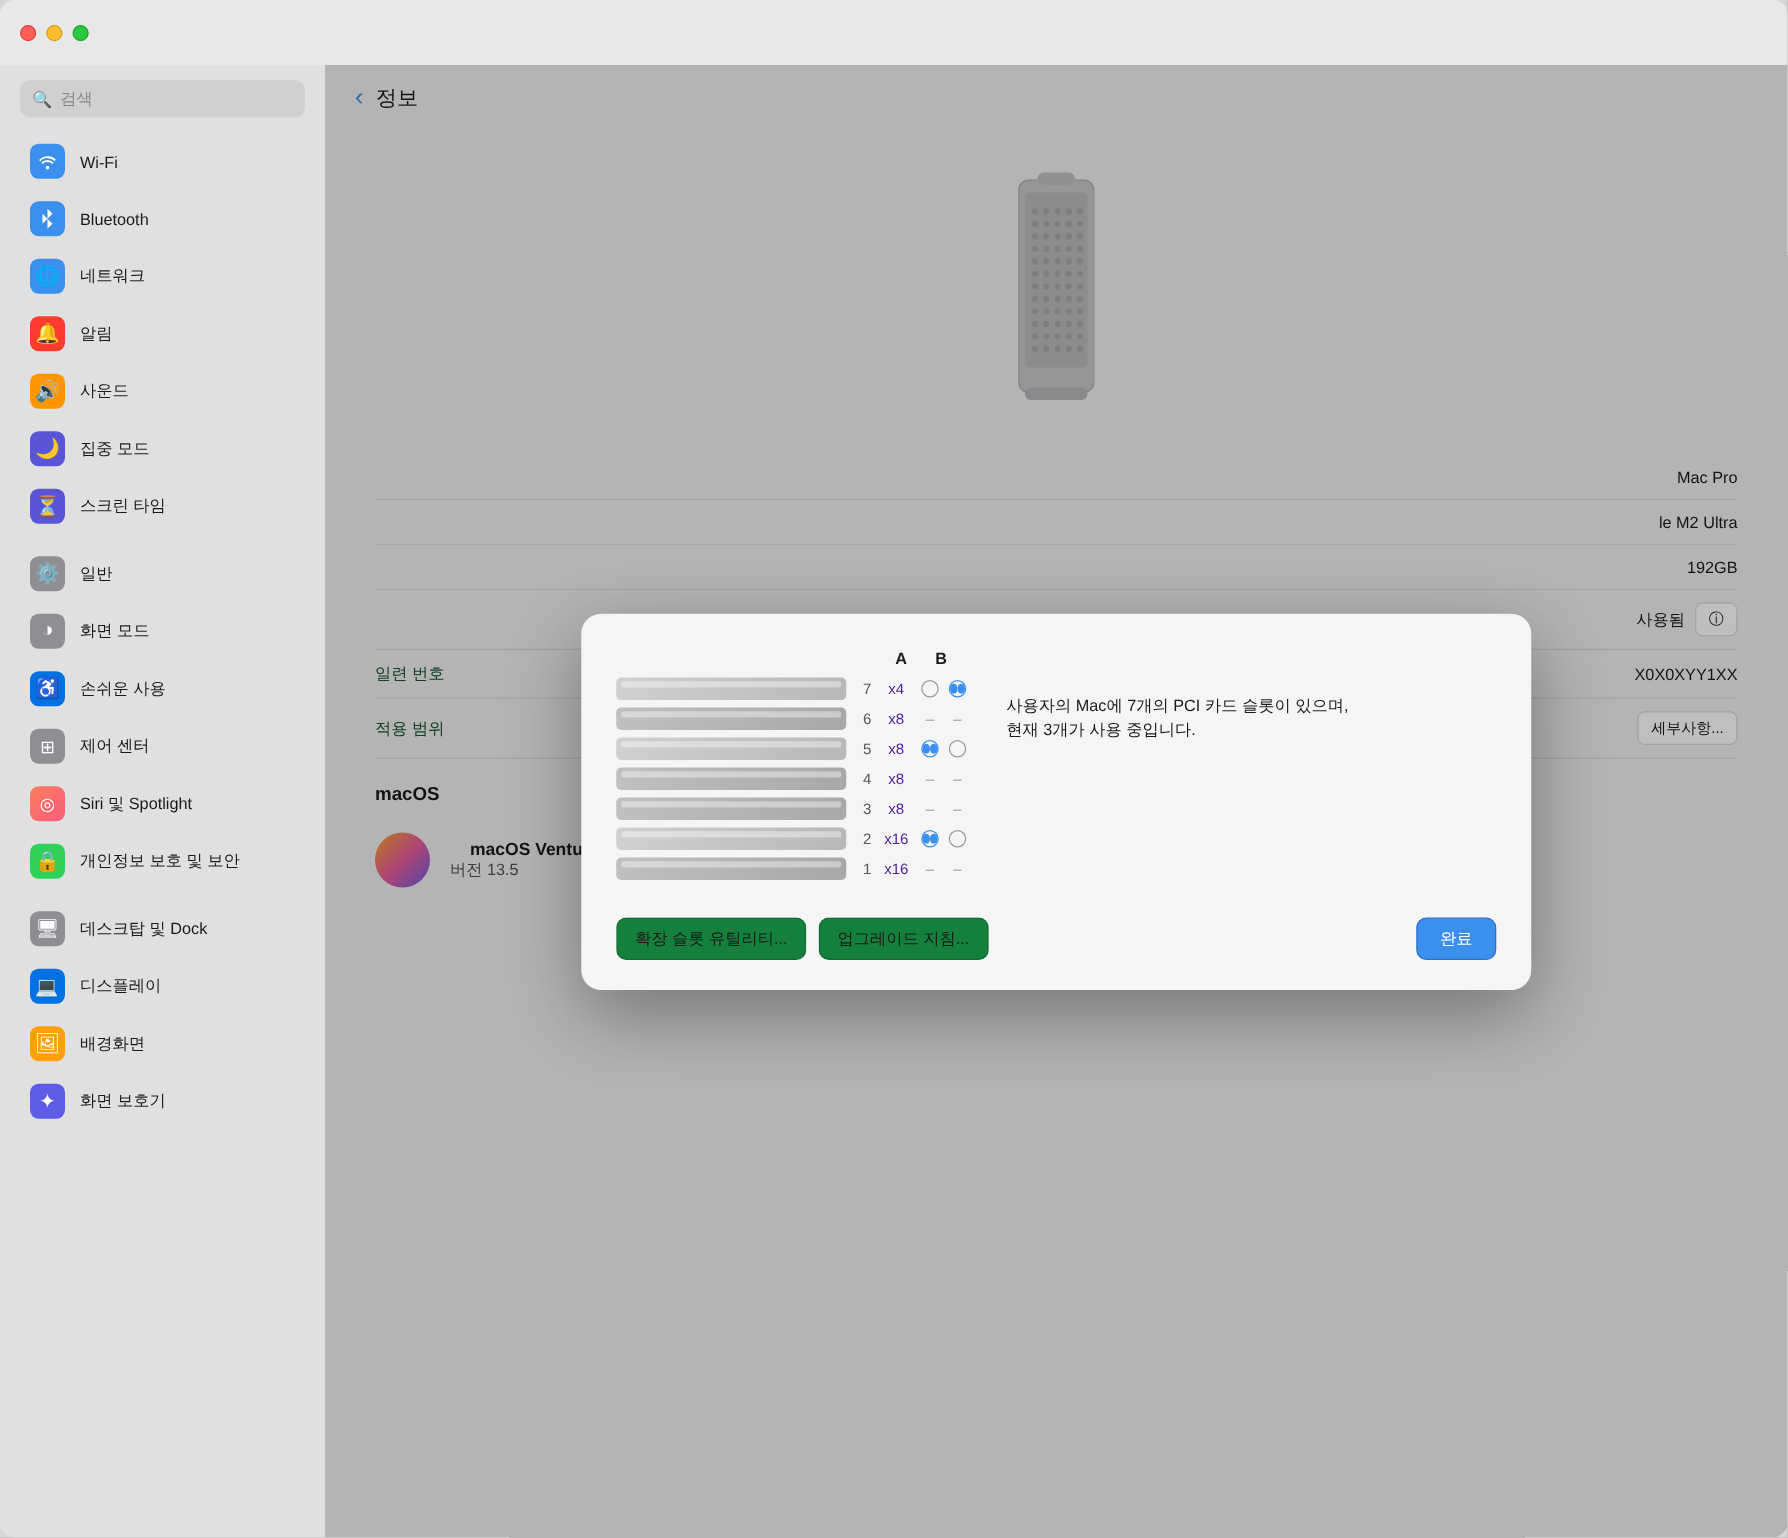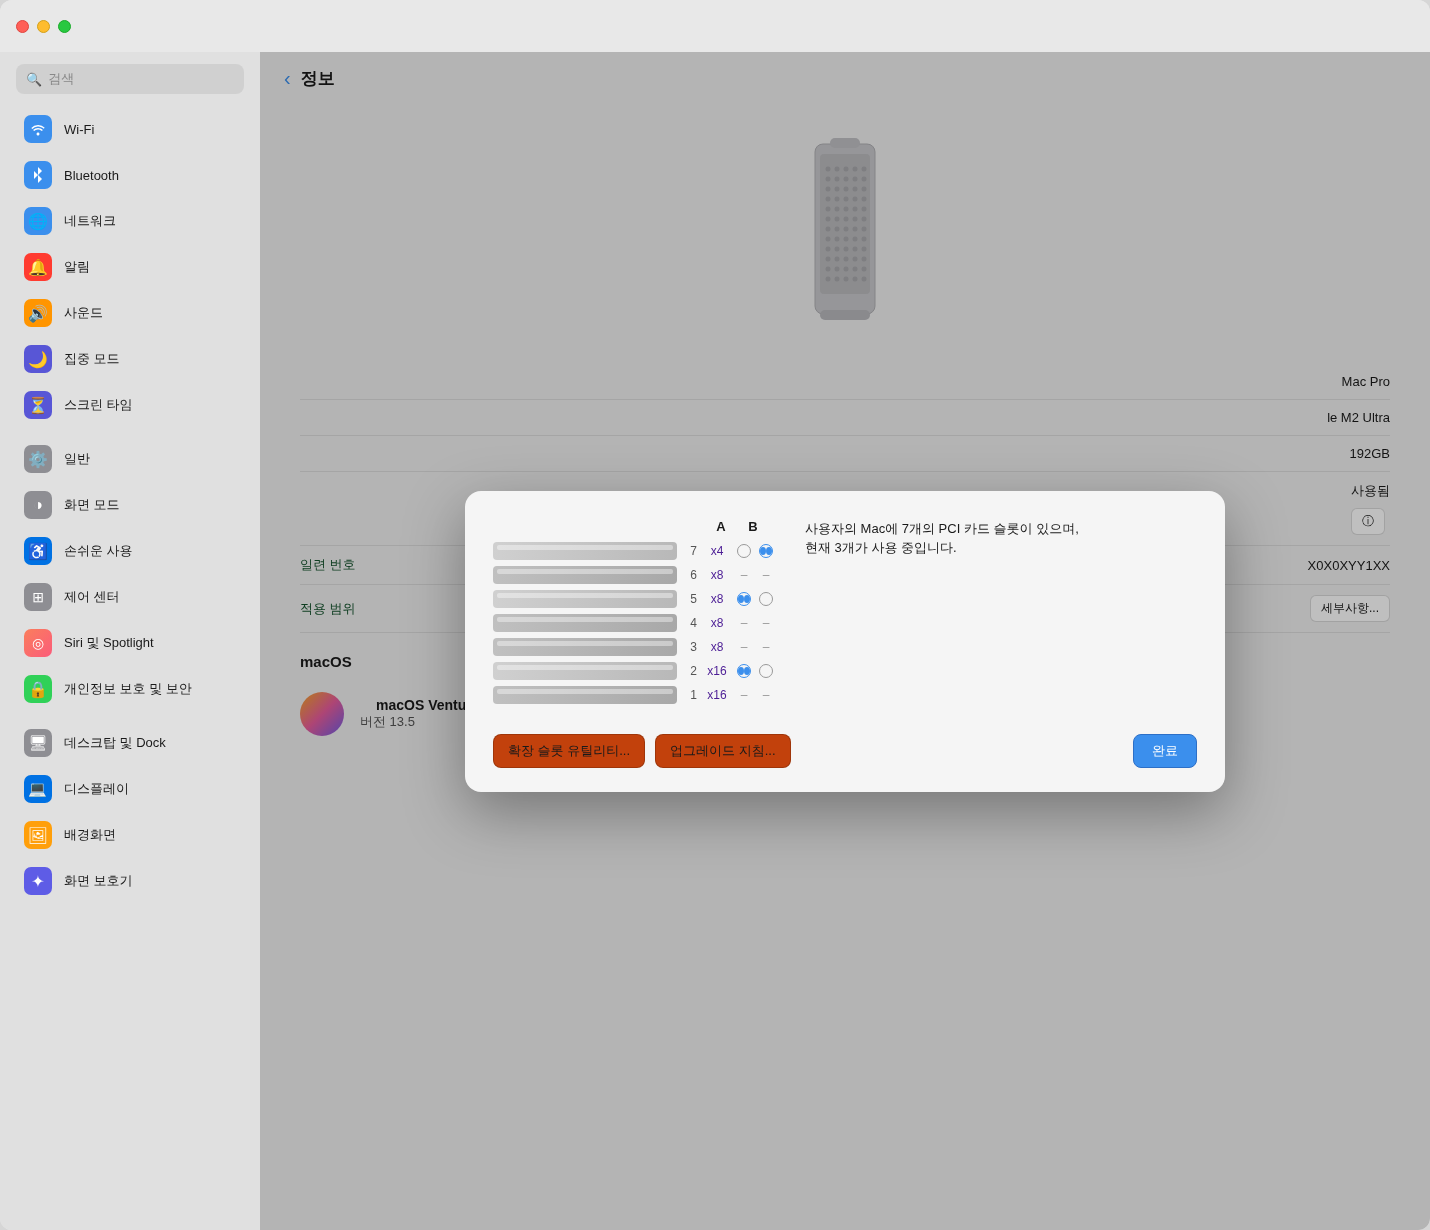--- a/index.html
+++ b/index.html
@@ -154,21 +154,21 @@
 
     .back-btn {
       font-size: 20px;
       color: #3b8fed;
       cursor: pointer;
       line-height: 1;
     }
 
     .panel-title {
       font-size: 17px;
-      font-weight: 700;
+      font-weight: 400;
       color: #1a1a1a;
     }
 
     .panel-content {
       flex: 1;
       padding: 20px 40px;
       overflow-y: auto;
       position: relative;
     }
 
@@ -371,38 +371,39 @@
       display: flex;
       align-items: center;
       justify-content: center;
       font-size: 12px;
       color: #999;
     }
 
     
     .modal-text {
       flex: 1;
+      margin-top: 36px;
     }
 
     .modal-text p {
       font-size: 13px;
       line-height: 1.5;
       color: #1a1a1a;
       margin-bottom: 16px;
     }
 
     
     .modal-footer {
       display: flex;
       align-items: center;
       gap: 10px;
     }
 
     .modal-btn {
-      background: #c2410c;
+      background: #15803d;
       border: 1px solid rgba(0,0,0,0.18);
       border-radius: 8px;
       padding: 7px 14px;
       font-size: 13px;
       color: #1a1a1a;
       cursor: pointer;
     }
 
     .modal-btn-primary {
       background: #3b8fed;
@@ -664,21 +665,21 @@
           <div class="info-row">
             <span class="info-label"></span>
             <span class="info-value">le M2 Ultra</span>
           </div>
           <div class="info-row">
             <span class="info-label"></span>
             <span class="info-value">192GB</span>
           </div>
           <div class="info-row">
             <span class="info-label"></span>
-            <div style="display:flex;align-items:flex-start;gap:8px;flex-direction:column;">
+            <div style="display:flex;align-items:center;gap:8px;">
               <span class="info-value">사용됨</span>
               <button class="info-value-btn">ⓘ</button>
             </div>
           </div>
           <div class="info-row">
             <span class="info-label">일련 번호</span>
             <span class="info-value">X0X0XYY1XX</span>
           </div>
           <div class="info-row">
             <span class="info-label">적용 범위</span>

